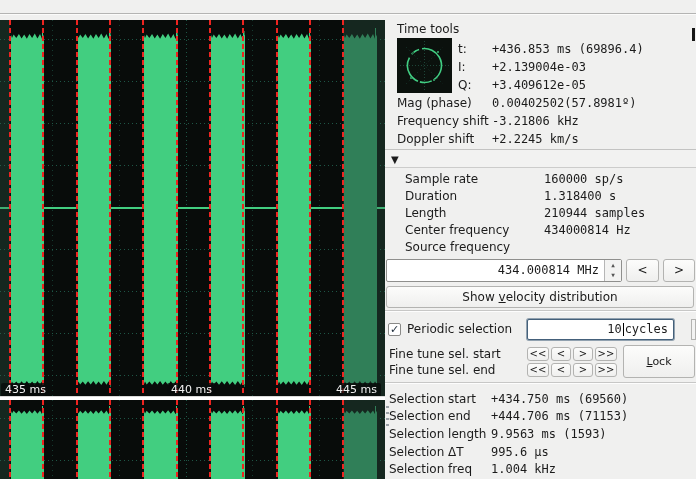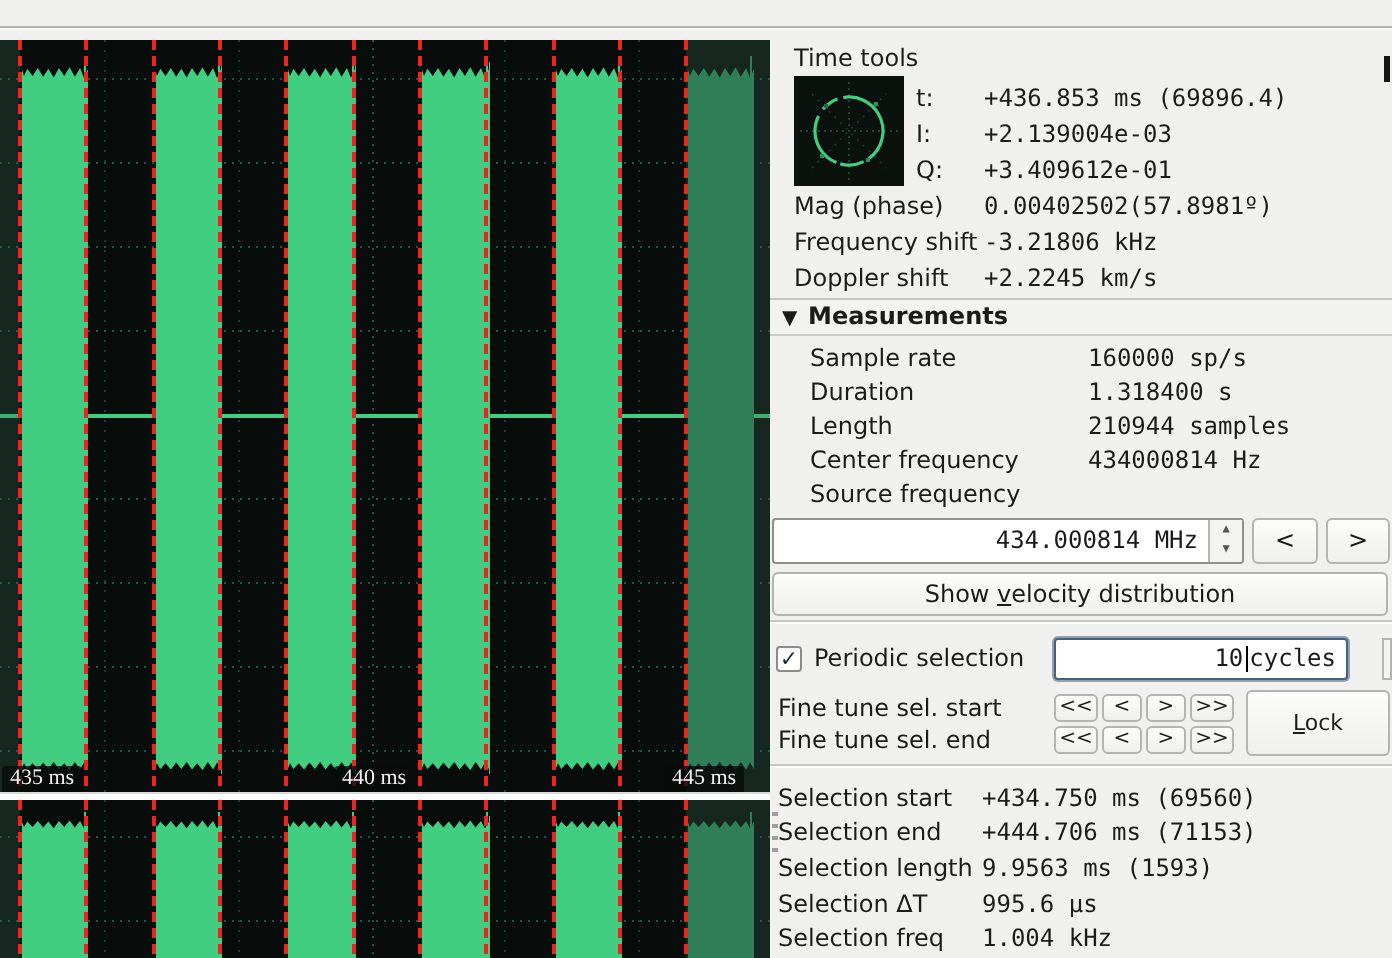--- a/index.html
+++ b/index.html
@@ -6,21 +6,21 @@
   html,body { width:696px; height:479px; overflow:hidden; }
   body { background:#f0f0ef; font-family:"DejaVu Sans", sans-serif; font-size:12px; color:#1b1b1b; position:relative; }
   .mono { font-family:"DejaVu Sans Mono", monospace; }
 
   
   .topline { position:absolute; left:0; top:13px; width:696px; height:1px; background:#b4b4b3; }
   .topline2 { position:absolute; left:0; top:14px; width:696px; height:1px; background:#fbfbfa; }
 
   
   .wave { position:absolute; left:0; top:0; width:385px; height:479px; }
-  .wpanel { position:absolute; left:0; width:385px; background:#080c0a; overflow:hidden;font-family:Liberation Serif, serif; }
+  .wpanel { position:absolute; left:0; width:385px; background:#080c0a; overflow:hidden; }
   #wpanel1 { top:20px; height:376px; }
   #wpanel2 { top:400px; height:79px; }
   .wsep { position:absolute; left:0; top:396px; width:385px; height:4px; background:#ffffff; border-top:1px solid #d9d9d8; }
   .hgrid { position:absolute; left:0; width:100%; height:1px;
            background-image:repeating-linear-gradient(90deg,#1e5646 0 1px,transparent 1px 4px); }
   .vgrid { position:absolute; top:0; bottom:0; width:1px;
            background-image:repeating-linear-gradient(180deg,#1e5646 0 1px,transparent 1px 4px); }
   .vgrid.minor { background-image:repeating-linear-gradient(180deg,#143b30 0 1px,transparent 1px 5px); }
   .centerline { position:absolute; left:0; width:100%; height:2px; background:#3fcd7e; }
   .burst { position:absolute; top:0; bottom:0; }
@@ -252,41 +252,40 @@
       <div class="krow">
         <span class="klabel">t:</span>
         <span class="kvalue mono">+436.853 ms (69896.4)</span>
       </div>
       <div class="krow">
         <span class="klabel">I:</span>
         <span class="kvalue mono">+2.139004e-03</span>
       </div>
       <div class="krow">
         <span class="klabel">Q:</span>
-        <span class="kvalue mono">+3.409612e-01</span>
+        <span class="kvalue mono">+3.409612e-05</span>
       </div>
     </div>
   <div class="tools-rows" id="tools-rows">
       <div class="krow">
         <span class="klabel">Mag (phase)</span>
         <span class="kvalue mono">0.00402502(57.8981º)</span>
       </div>
       <div class="krow">
         <span class="klabel">Frequency shift</span>
         <span class="kvalue mono">-3.21806 kHz</span>
       </div>
       <div class="krow">
         <span class="klabel">Doppler shift</span>
         <span class="kvalue mono">+2.2245 km/s</span>
       </div>
     </div>
 
   <div class="mhead">
     <span class="tri">▼</span>
-    <span class="txt">Measurements</span>
   </div>
 
   <div class="measure-rows" id="measure-rows">
       <div class="krow">
         <span class="klabel">Sample rate</span>
         <span class="kvalue mono">160000 sp/s</span>
       </div>
       <div class="krow">
         <span class="klabel">Duration</span>
         <span class="kvalue mono">1.318400 s</span>

